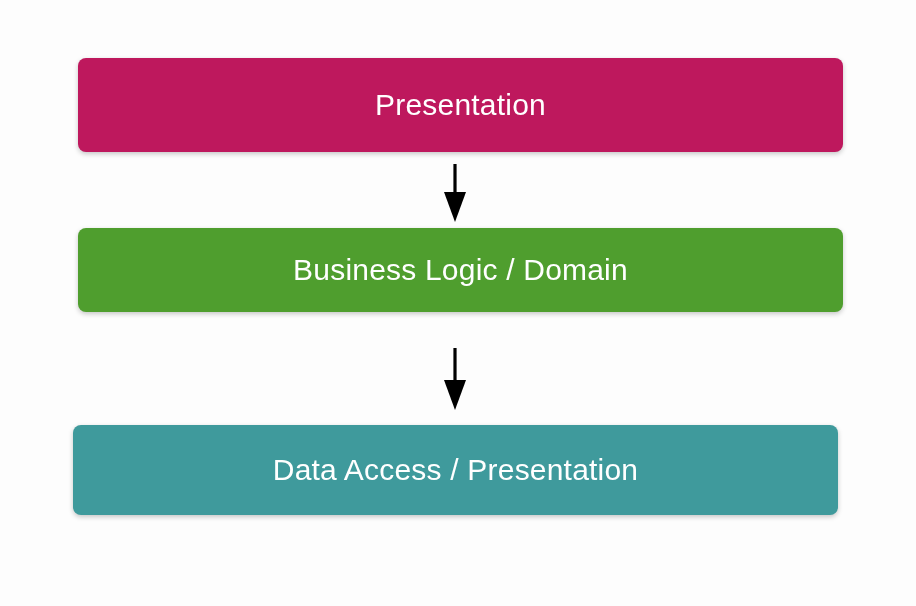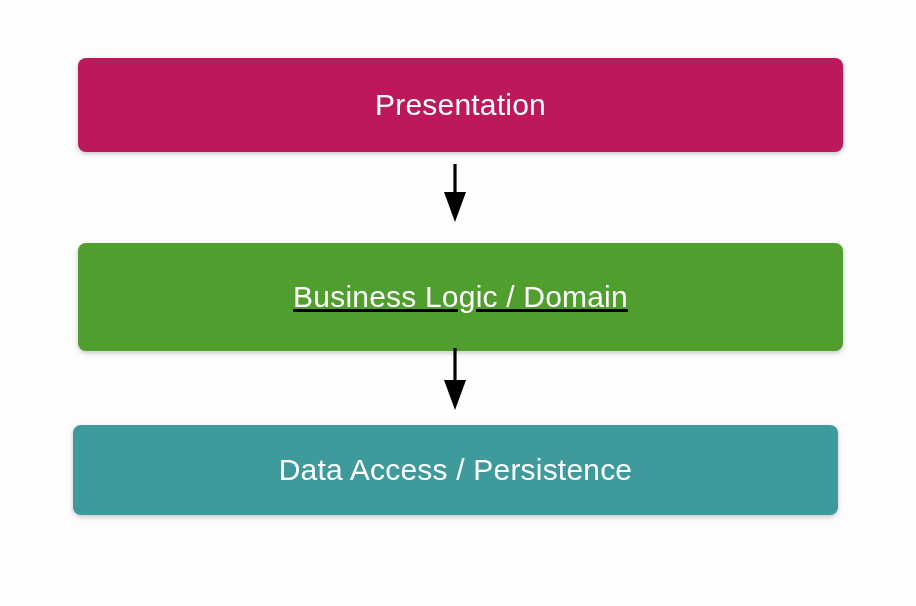--- a/index.html
+++ b/index.html
@@ -43,25 +43,24 @@
   #box-presentation {
     left: 78px;
     top: 58px;
     width: 765px;
     height: 94px;
     background: #4d80f0;
   }
   
   #box-business-logic {
     left: 78px;
-    top: 243px;
+    top: 228px;
     width: 765px;
-    height: 108px;
+    height: 84px;
     background: #4f9e2e;
-    text-decoration: underline;
   }
   
   #box-data-access {
     left: 73px;
     top: 425px;
     width: 765px;
     height: 90px;
     background: #3f9a9c;
   }
   .connector {
@@ -90,21 +89,21 @@
 
   <div class="layer-box" id="box-presentation" style="background: #be185d;">
     <span class="layer-label" style="color: rgb(255, 255, 255);">Presentation</span>
   </div>
 
   <div class="layer-box" id="box-business-logic" style="background: rgb(79, 158, 46);">
     <span class="layer-label" style="color: rgb(255, 255, 255);">Business Logic / Domain</span>
   </div>
 
   <div class="layer-box" id="box-data-access" style="background: rgb(63, 154, 156);">
-    <span class="layer-label" style="color: rgb(255, 255, 255);">Data Access / Persistence</span>
+    <span class="layer-label" style="color: rgb(255, 255, 255);">Data Access / Presentation</span>
   </div>
 
   <svg class="connector" viewBox="0 0 916 606" xmlns="http://www.w3.org/2000/svg">
     <g>
       <line class="arrow-line" x1="455" y1="164" x2="455" y2="202" style="stroke: rgb(0, 0, 0);"></line>
       <polygon class="arrow-head" points="444,192 466,192 455,222" style="fill: rgb(0, 0, 0);"></polygon>
     </g>
     <g>
       <line class="arrow-line" x1="455" y1="348" x2="455" y2="390" style="stroke: rgb(0, 0, 0);"></line>
       <polygon class="arrow-head" points="444,380 466,380 455,410" style="fill: rgb(0, 0, 0);"></polygon>

